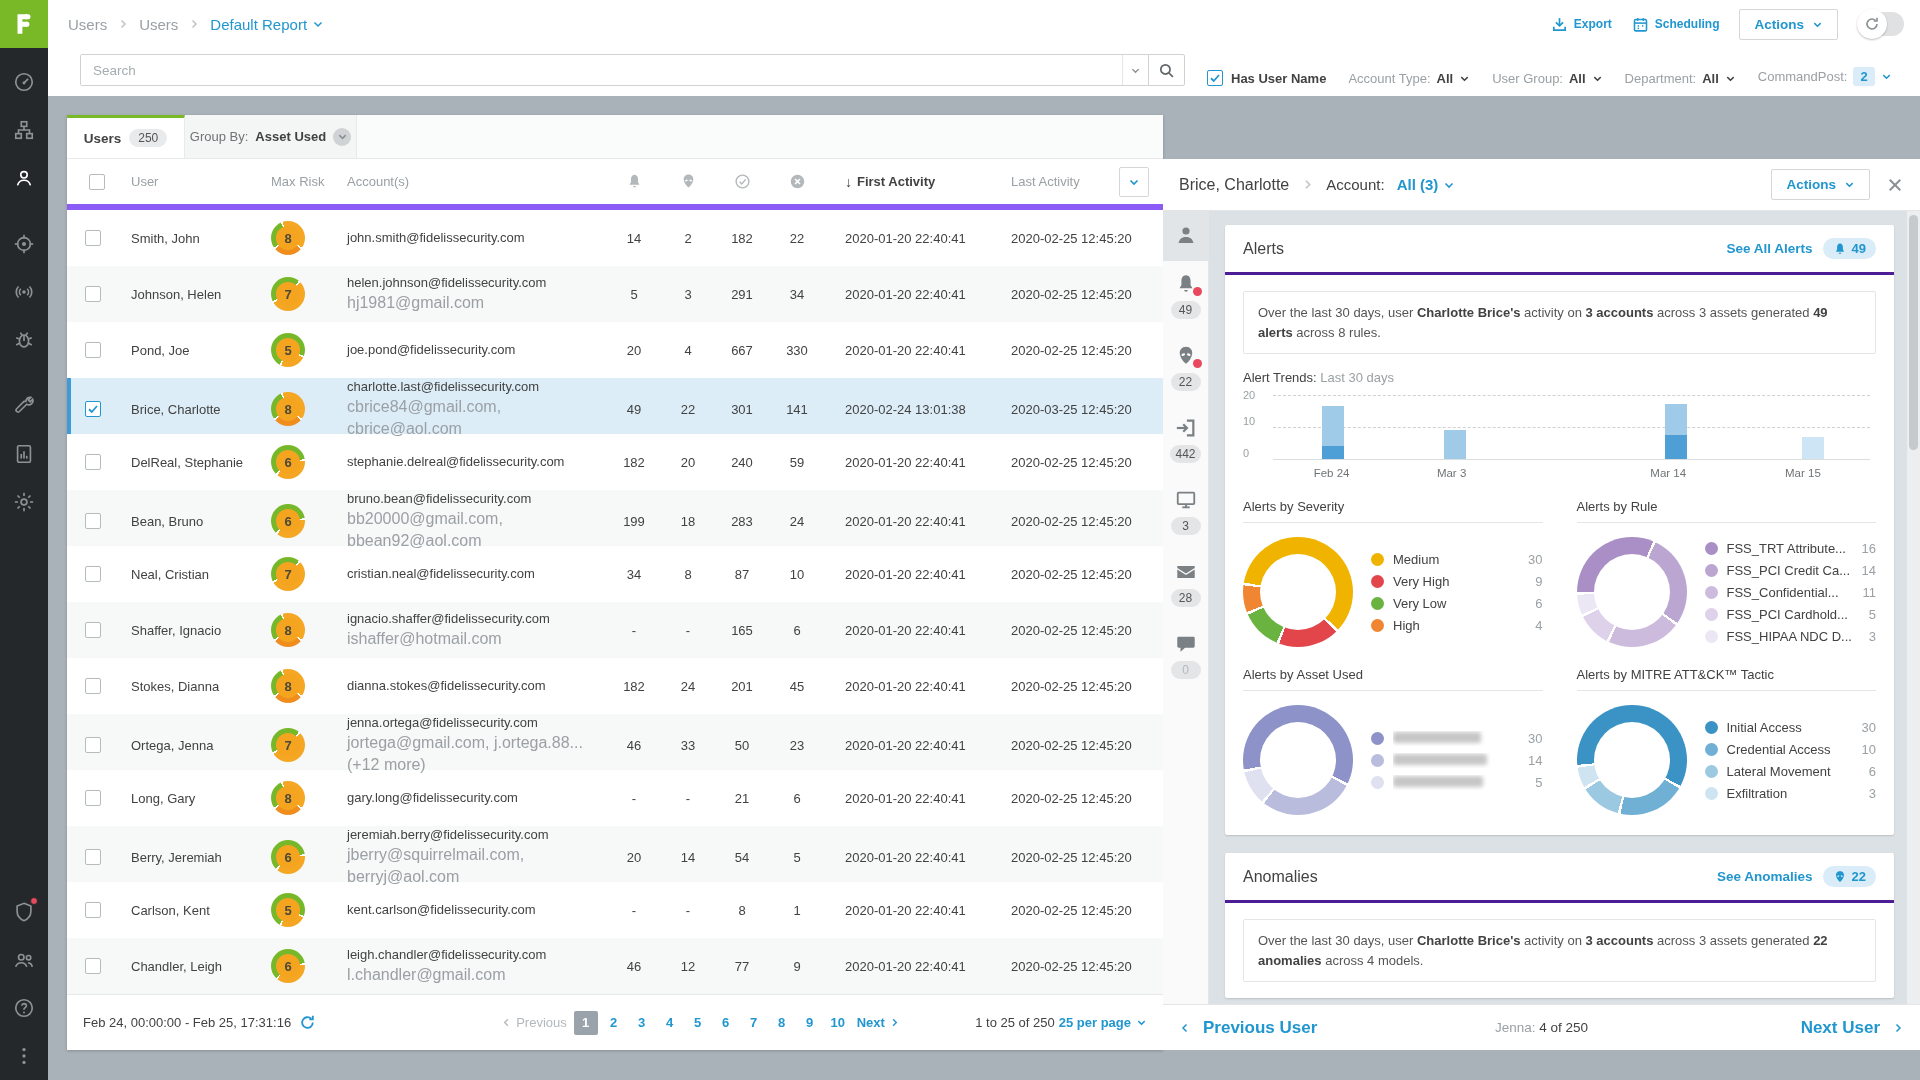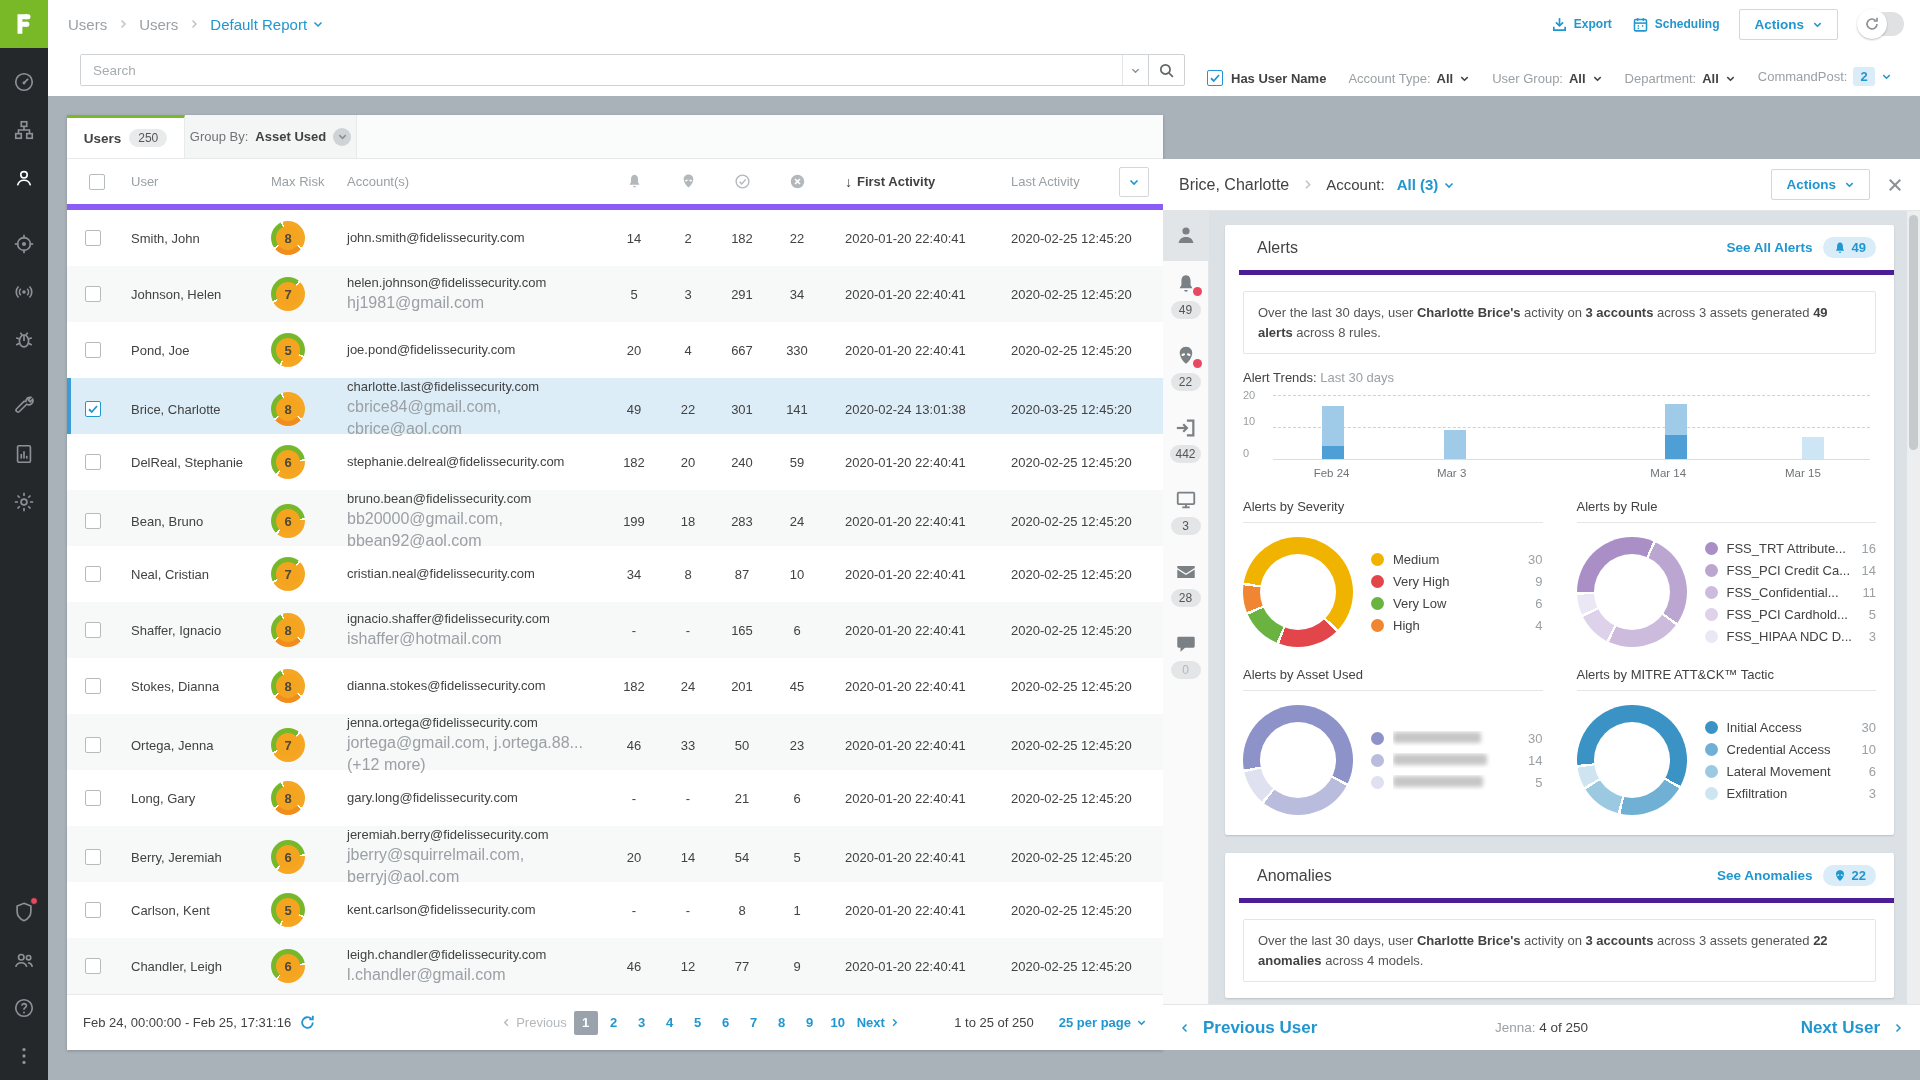--- a/index.html
+++ b/index.html
@@ -74,21 +74,21 @@
   .cnt{text-align:center;font-size:13px;color:#424242;}
   .dt{font-size:13px;color:#424242;}
   .tfoot{height:56px;flex:0 0 56px;border-top:1px solid #e7e9ea;display:flex;align-items:center;padding:0 16px;font-size:13px;}
   .tf-range{display:flex;align-items:center;gap:8px;color:#424242;}
   .refresh-ic{color:#2196cf;cursor:pointer;display:flex;}
   .pager{display:flex;align-items:center;gap:7px;margin-left:185px;}
   .pg-prev{color:#b3b8bb;display:flex;align-items:center;gap:4px;cursor:pointer;}
   .pg-next{color:#2196cf;font-weight:700;display:flex;align-items:center;gap:4px;cursor:pointer;}
   .pg{min-width:24px;height:24px;display:flex;align-items:center;justify-content:center;color:#2196cf;font-weight:700;cursor:pointer;border-radius:2px;padding:0 4px;}
   .pg.active{background:#9aa3ab;color:#fff;}
-  .tf-right{margin-left:auto;display:flex;align-items:center;gap:25px;}
+  .tf-right{margin-left:auto;display:flex;align-items:center;gap:4px;}
   .tf-count{color:#424242;}
   .perpage{color:#2196cf;font-weight:700;display:flex;align-items:center;gap:5px;cursor:pointer;}
   
   .panel{flex:1;margin-top:44px;height:891px;display:flex;flex-direction:column;background:#dce1e5;min-width:0;}
   .p-head{height:52px;flex:0 0 52px;background:#fff;border-bottom:1px solid #e3e5e6;display:flex;align-items:center;padding:0 16px;gap:12px;}
   .p-user{font-size:16px;color:#424242;}
   .p-sep{color:#c0c4c7;display:flex;}
   .p-acct{font-size:15px;color:#424242;}
   .p-acct-val{color:#2196cf;font-weight:700;display:flex;align-items:center;gap:5px;cursor:pointer;font-size:15px;}
   .p-head-right{margin-left:auto;display:flex;align-items:center;gap:16px;}
@@ -97,21 +97,21 @@
   .rail{width:46px;flex:0 0 46px;background:#fafafa;border-right:1px solid #e3e5e6;display:flex;flex-direction:column;align-items:center;padding-top:0;}
   .rail-item{width:46px;display:flex;flex-direction:column;align-items:center;padding:12px 0 14px;color:#7a8084;position:relative;cursor:pointer;}
   .rail-item.active{background:#e2e5e7;}
   .rail-badge{margin-top:6px;background:#e3e5e6;border-radius:9px;min-width:30px;text-align:center;font-size:12px;color:#555;padding:2px 5px;}
   .rail-item.muted .rail-badge{color:#b3b8bb;}
   .rail-dot{position:absolute;top:26px;right:7px;width:9px;height:9px;border-radius:50%;background:#e8495f;}
   .p-scroll{flex:1;padding:14px 26px 0 16px;overflow:hidden;}
   .scrollbar{position:absolute;right:0;top:0;bottom:0;width:13px;background:#eceef0;}
   .scrollbar .thumb{position:absolute;top:4px;right:2px;width:9px;height:235px;border-radius:5px;background:#c5cacd;}
   .card{background:#fff;box-shadow:0 1px 2px rgba(0,0,0,.15);border-radius:2px;margin-bottom:18px;}
-  .card-title{display:flex;align-items:center;height:50px;padding:0 18px;border-bottom:5px solid #4c1d95;margin-left:14px;}
+  .card-title{display:flex;align-items:center;height:50px;padding:0 18px;border-bottom:3px solid #4c1d95;}
   .card-title h2{font-size:16px;font-weight:400;color:#424242;}
   .ct-right{margin-left:auto;display:flex;align-items:center;gap:10px;}
   .see-link{color:#2196cf;font-size:13.5px;font-weight:700;cursor:pointer;}
   .blue-pill{display:flex;align-items:center;gap:5px;background:#d9ecf8;border-radius:13px;padding:3px 10px;color:#2196cf;font-weight:700;font-size:13px;}
   .card-body{padding:16px 18px 20px;}
   .summary-box{border:1px solid #e3e5e6;border-radius:2px;padding:11px 14px;font-size:13px;color:#555;line-height:1.5;}
   .summary-box b{color:#424242;}
   .trend-label{margin:16px 0 4px;font-size:13px;color:#424242;}
   .trend-label span{color:#9aa0a4;}
   

